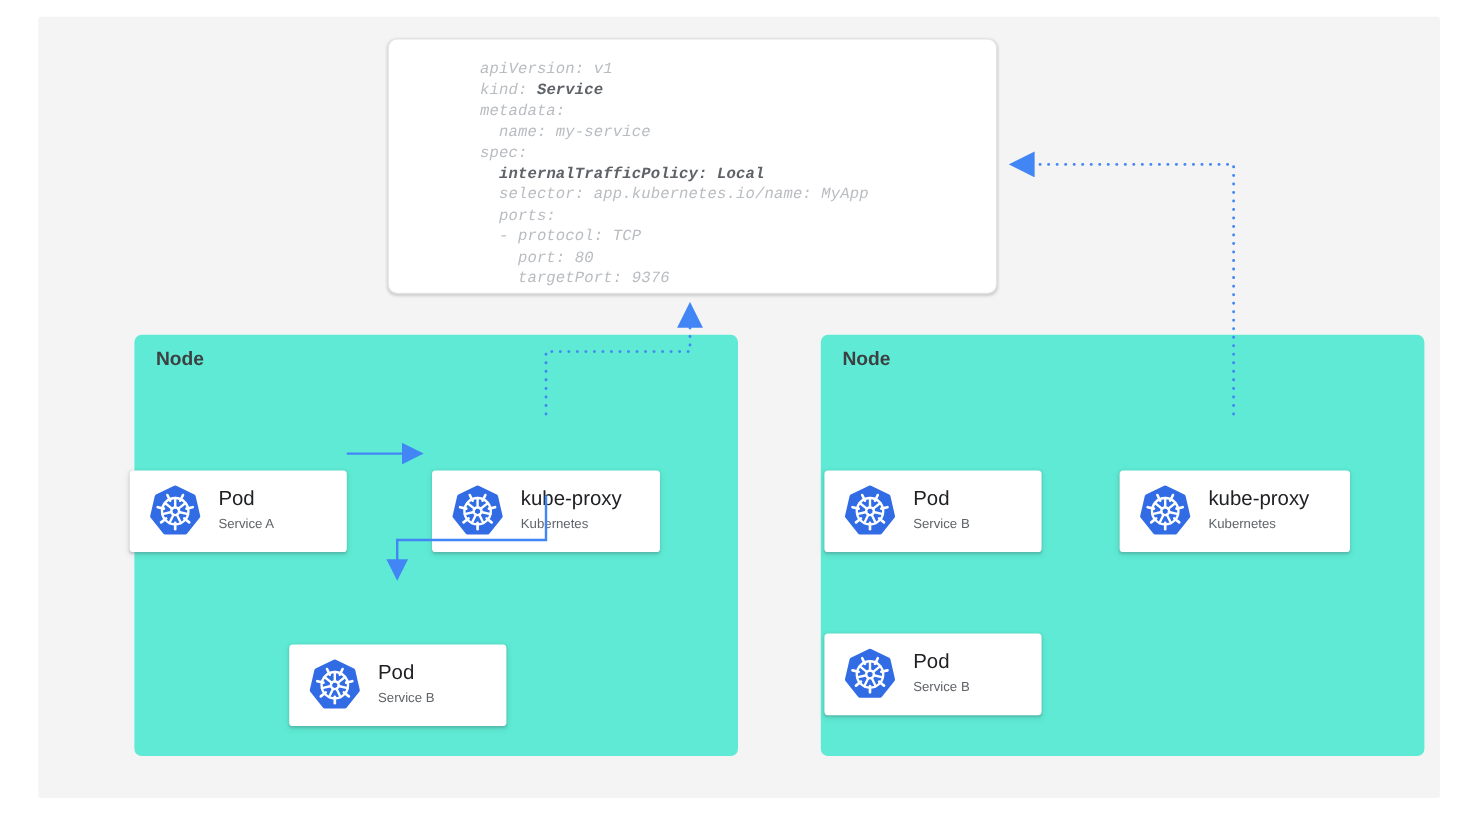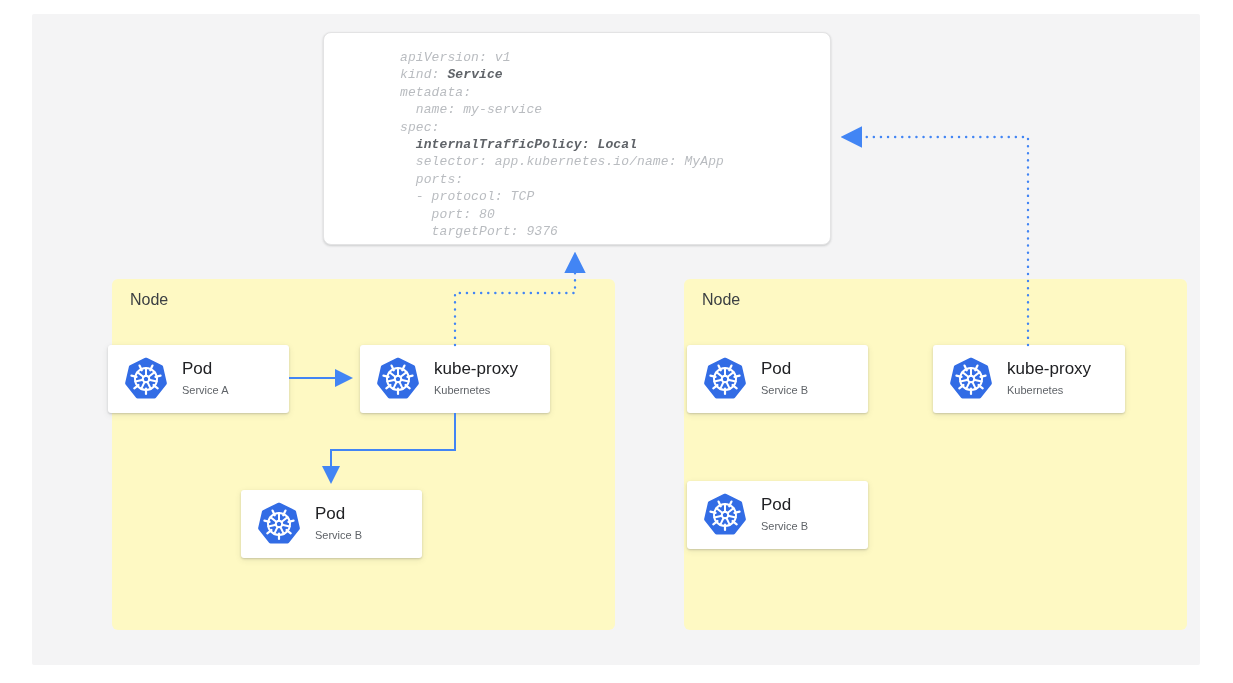--- a/index.html
+++ b/index.html
@@ -56,22 +56,23 @@
   #yaml-body b {
     font-weight: bold;
     color: #5f6368;
     font-style: italic;
     text-align: center;
   }
 
   
   .node-box {
     position: absolute;
-    background: #fef9c3;
+    background: #5eead4;
     border-radius: 6px;
+    font-weight: bold;
   }
   #node-left  { left: 80px;  top: 265px; width: 503px; height: 351px; }
   #node-right { left: 652px; top: 265px; width: 503px; height: 351px; }
   .node-label {
     position: absolute;
     left: 18px;
     top: 12px;
     font-size: 16px;
     color: #3c4043;
     font-family: "Liberation Sans", sans-serif;
@@ -79,20 +80,21 @@
 
   
   .card {
     position: absolute;
     background: #ffffff;
     border-radius: 3px;
     box-shadow: 0 1px 2px rgba(60,64,67,.22), 0 2px 6px rgba(60,64,67,.10);
     display: flex;
     align-items: center;
     box-sizing: border-box;
+    margin-top: 47px;
   }
   .card .kicon {
     flex: 0 0 auto;
     margin-left: 16px;
     margin-right: 14px;
     width: 44px;
     height: 44px;
     display: block;
   }
   .card .ctext { display: flex; flex-direction: column; justify-content: center; }

